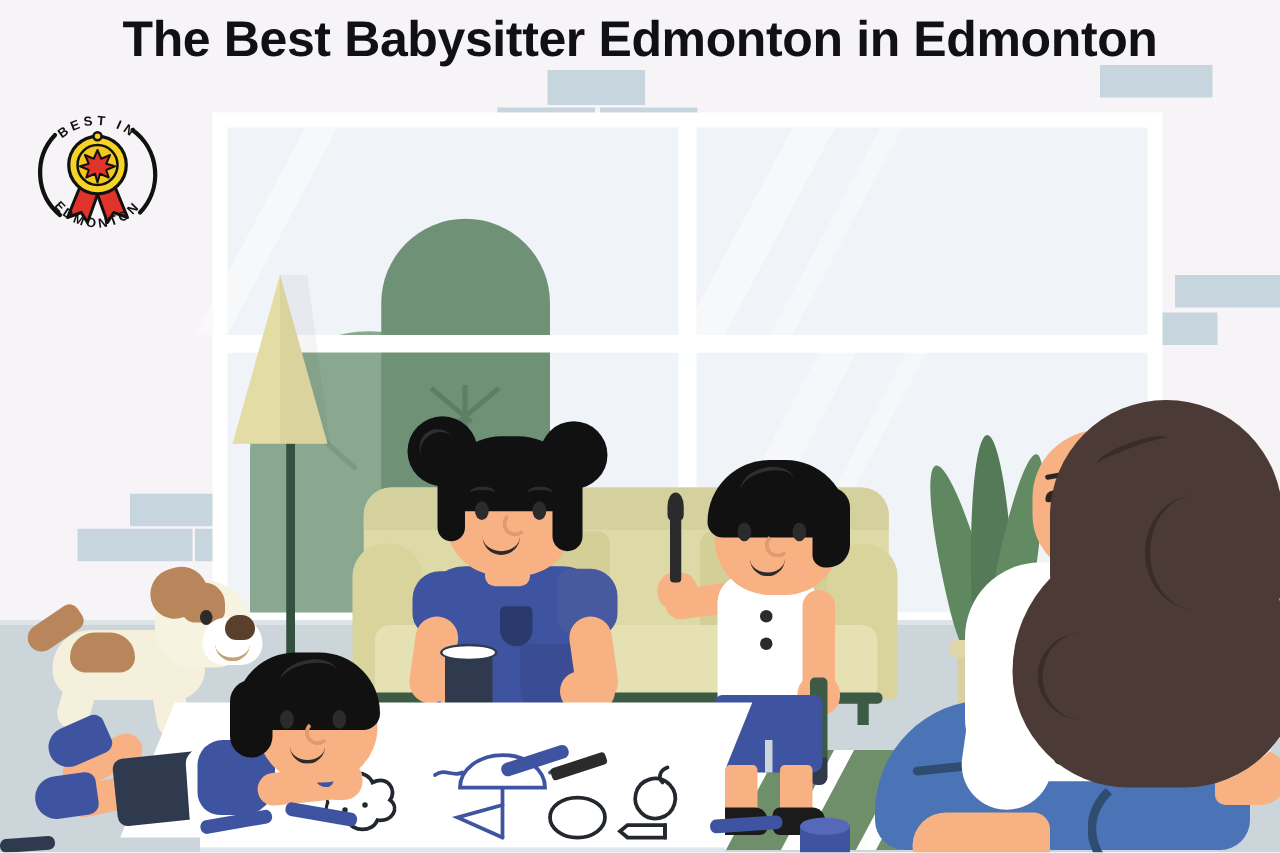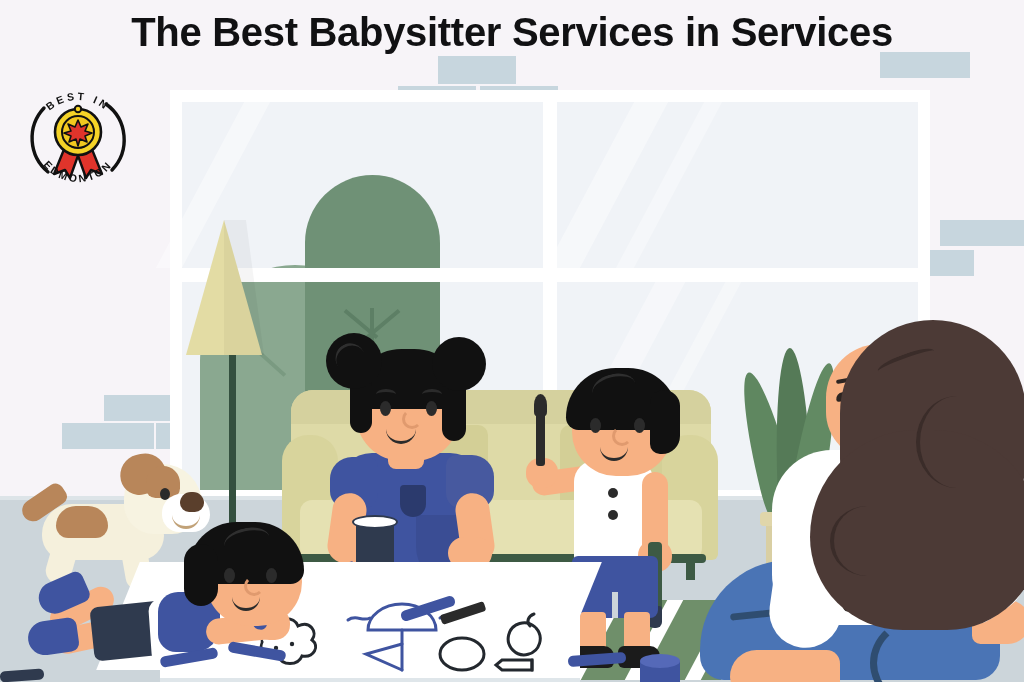--- a/index.html
+++ b/index.html
@@ -76,21 +76,21 @@
   .cup{position:absolute;background:#3f54a0;border-radius:2px 2px 4px 4px;}
   .cup-top{position:absolute;background:#5569b8;border-radius:50%;}
 
   .brush-h{position:absolute;background:#2b2b2b;border-radius:3px;}
 </style>
 </head>
 <body>
 
 <div id="stage" style="background: rgb(247, 244, 248);">
 
-  <div class="page-title" style="color: rgb(17, 17, 19);">The Best Babysitter Services in Services</div>
+  <div class="page-title" style="color: rgb(17, 17, 19);">The Best Babysitter Edmonton in Edmonton</div>
 
   <div class="scene">
 
     <div class="wall"></div>
 
     <div class="brick" style="left:438px;top:-4px;width:78px;height:28px;"></div>
     <div class="brick" style="left:398px;top:26px;width:78px;height:28px;"></div>
     <div class="brick" style="left:480px;top:26px;width:78px;height:28px;"></div>
     <div class="brick" style="left:104px;top:335px;width:78px;height:26px;"></div>
     <div class="brick" style="left:62px;top:363px;width:92px;height:26px;"></div>

